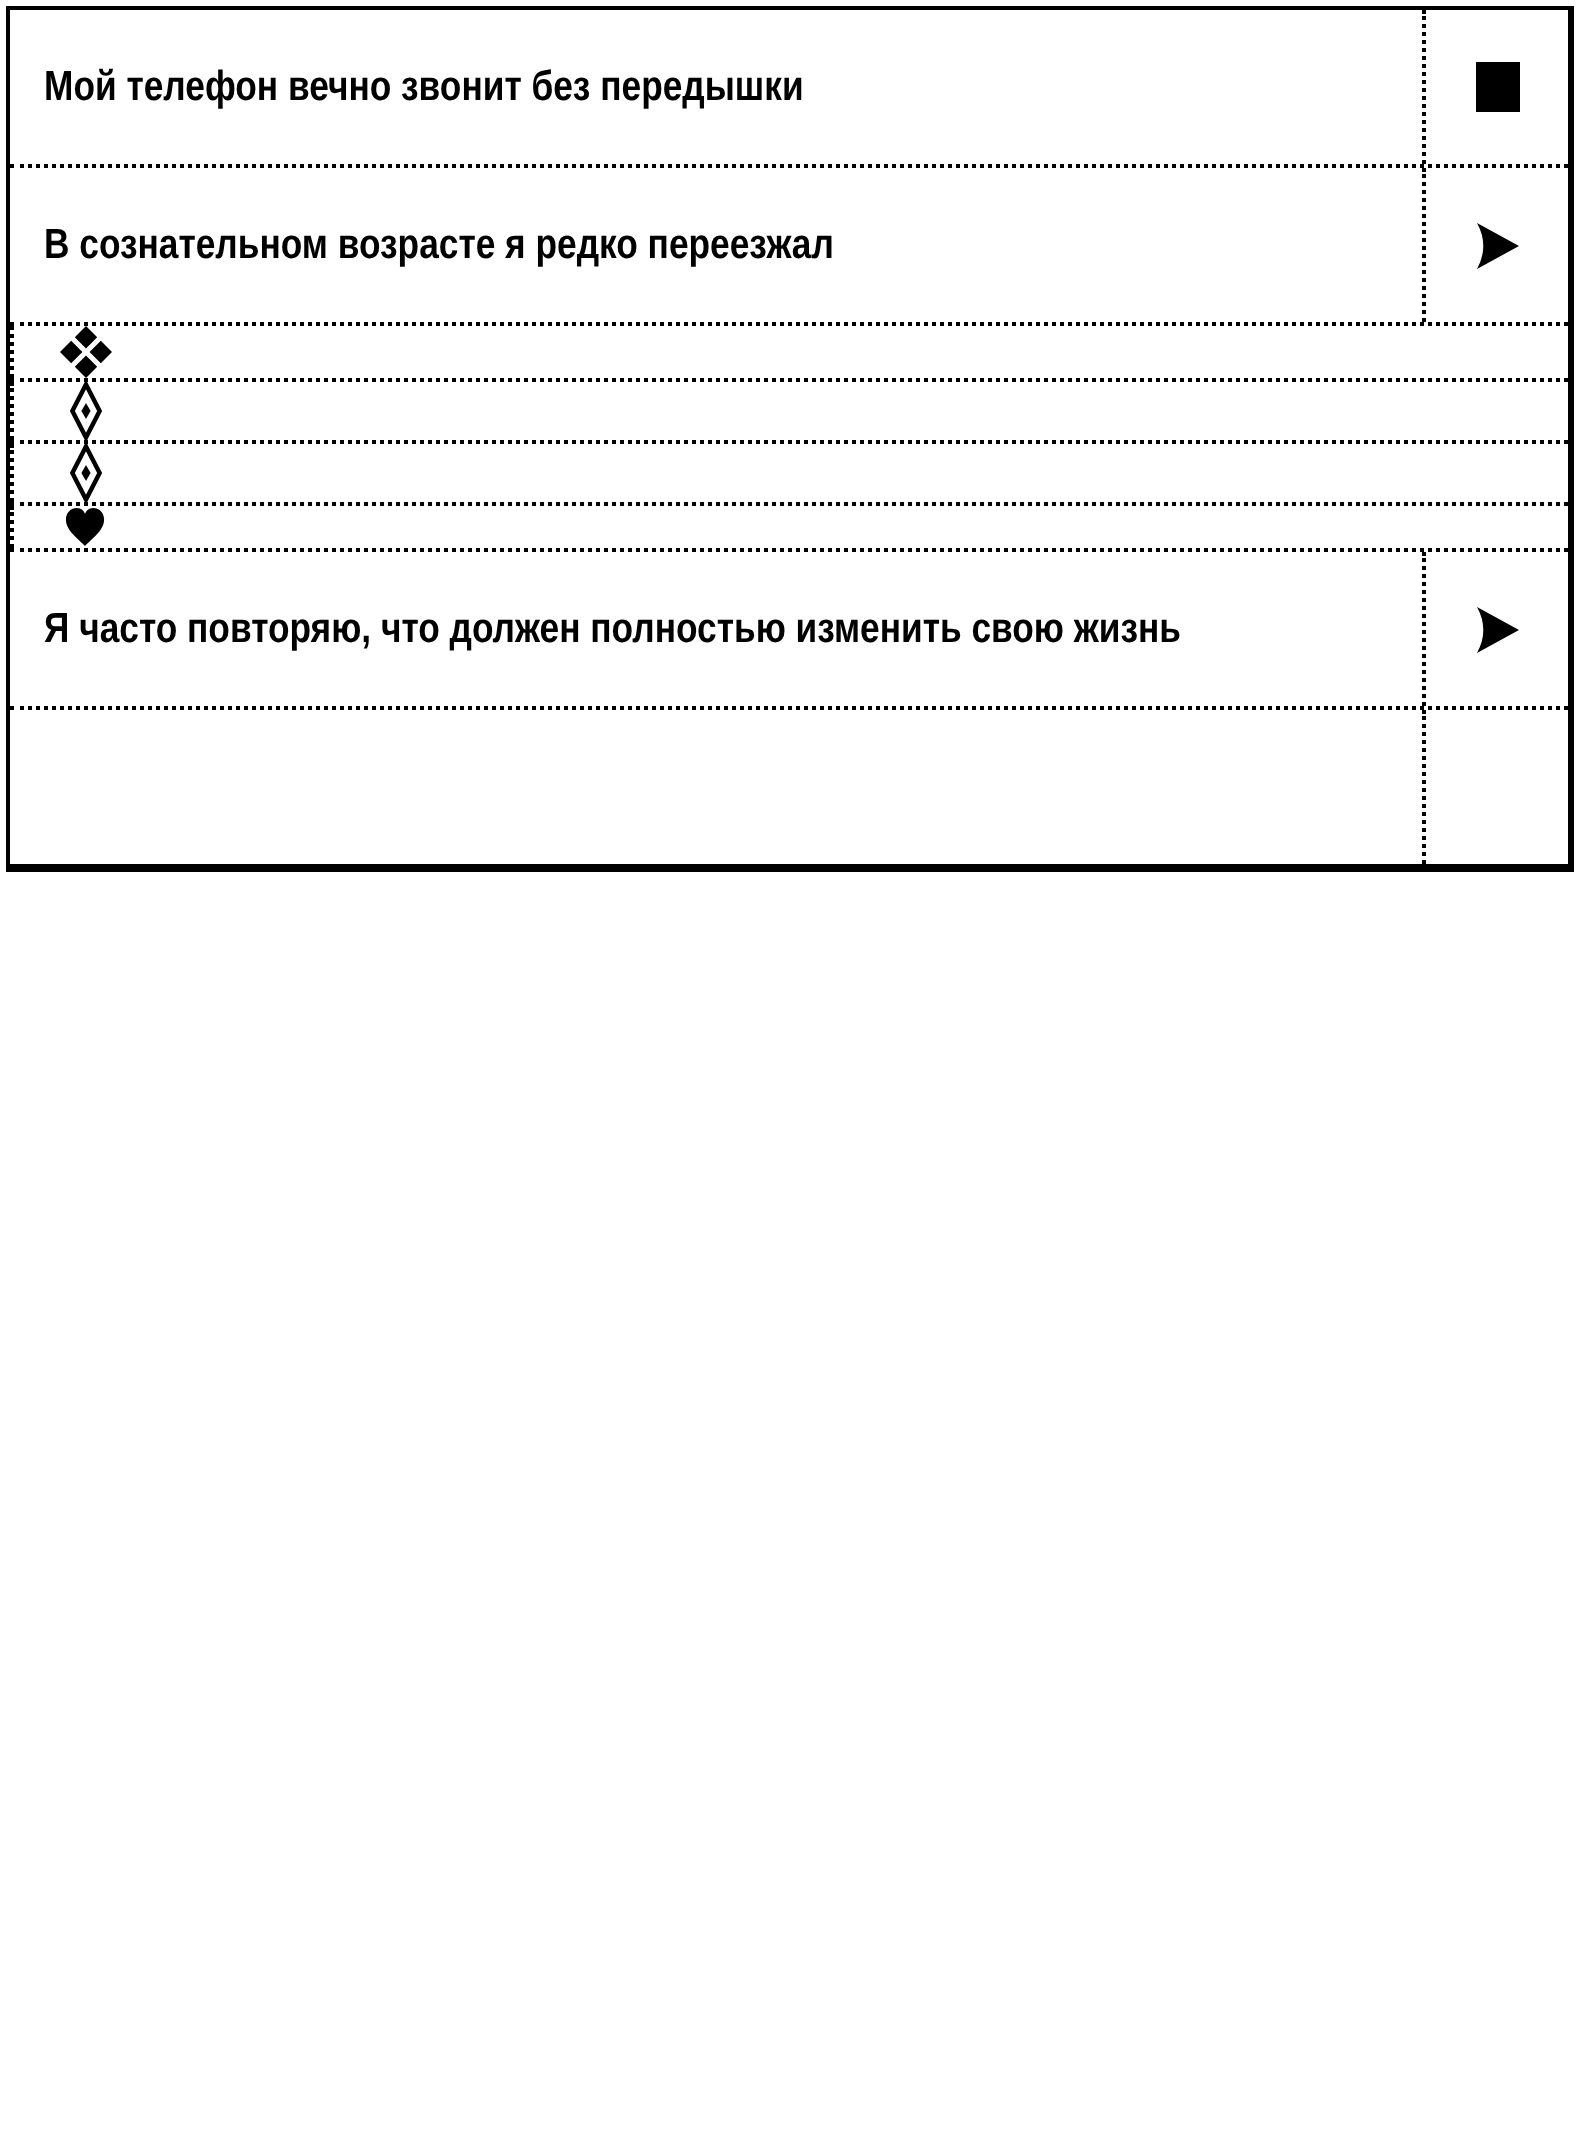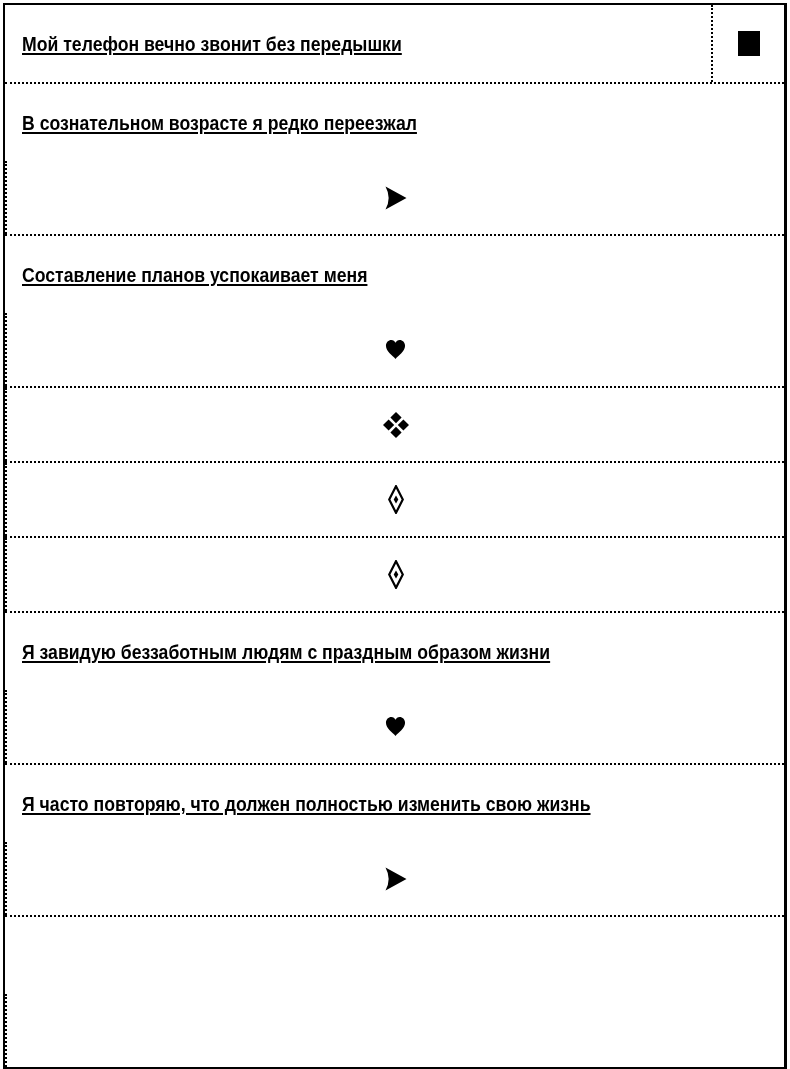--- a/index.html
+++ b/index.html
@@ -17,28 +17,27 @@
     width: 784px;
     border: 2px solid var(--ink);
     border-right-width: 3px;
     border-bottom-width: 4px;
     background: var(--paper);
   }
   .row {
     display: flex;
     align-items: stretch;
   }
-  .row + .row { border-top: 2px dotted var(--ink); flex-direction: column; }
+  .row + .row { border-top: 2px dotted var(--ink); }
   .cell-text {
     flex: 1 1 auto;
     display: flex;
     align-items: center;
     padding: 22px 0 22px 17px;
     min-height: 77px;
-    text-decoration: underline;
   }
   .statement {
     display: block;
     width: 138%;
     transform: scaleX(0.84);
     transform-origin: 0 50%;
     white-space: pre-line;
     font-size: 21px;
     font-weight: 700;
     line-height: 33px;
@@ -103,30 +102,20 @@
     <div class="cell-text">
       <span class="statement">В сознательном возрасте я редко переезжал</span>
     </div>
     <div class="cell-sym">
       <svg class="sym sym-arrowhead" aria-hidden="true">
           <use href="#icon-arrowhead"></use>
         </svg>
     </div>
   </div>
 
-  <div class="row">
-    <div class="cell-text">
-      <span class="statement">Составление планов успокаивает меня</span>
-    </div>
-    <div class="cell-sym">
-      <svg class="sym sym-heart" aria-hidden="true">
-          <use href="#icon-heart"></use>
-        </svg>
-    </div>
-  </div>
 
 
 
 
   <div class="row">
     <div class="cell-sym">
       <svg class="sym sym-quad-diamond" aria-hidden="true">
           <use href="#icon-quad-diamond"></use>
         </svg>
     </div>
@@ -143,23 +132,20 @@
   <div class="row">
     <div class="cell-sym">
       <svg class="sym sym-diamond-dot" aria-hidden="true">
           <use href="#icon-diamond-dot"></use>
         </svg>
     </div>
   </div>
 
 
   <div class="row">
-    <div class="cell-text">
-      <span class="statement">Я завидую беззаботным людям с праздным образом жизни</span>
-    </div>
     <div class="cell-sym">
       <svg class="sym sym-heart" aria-hidden="true">
           <use href="#icon-heart"></use>
         </svg>
     </div>
   </div>
 
   <div class="row">
     <div class="cell-text">
       <span class="statement">Я часто повторяю, что должен полностью изменить свою жизнь</span>

